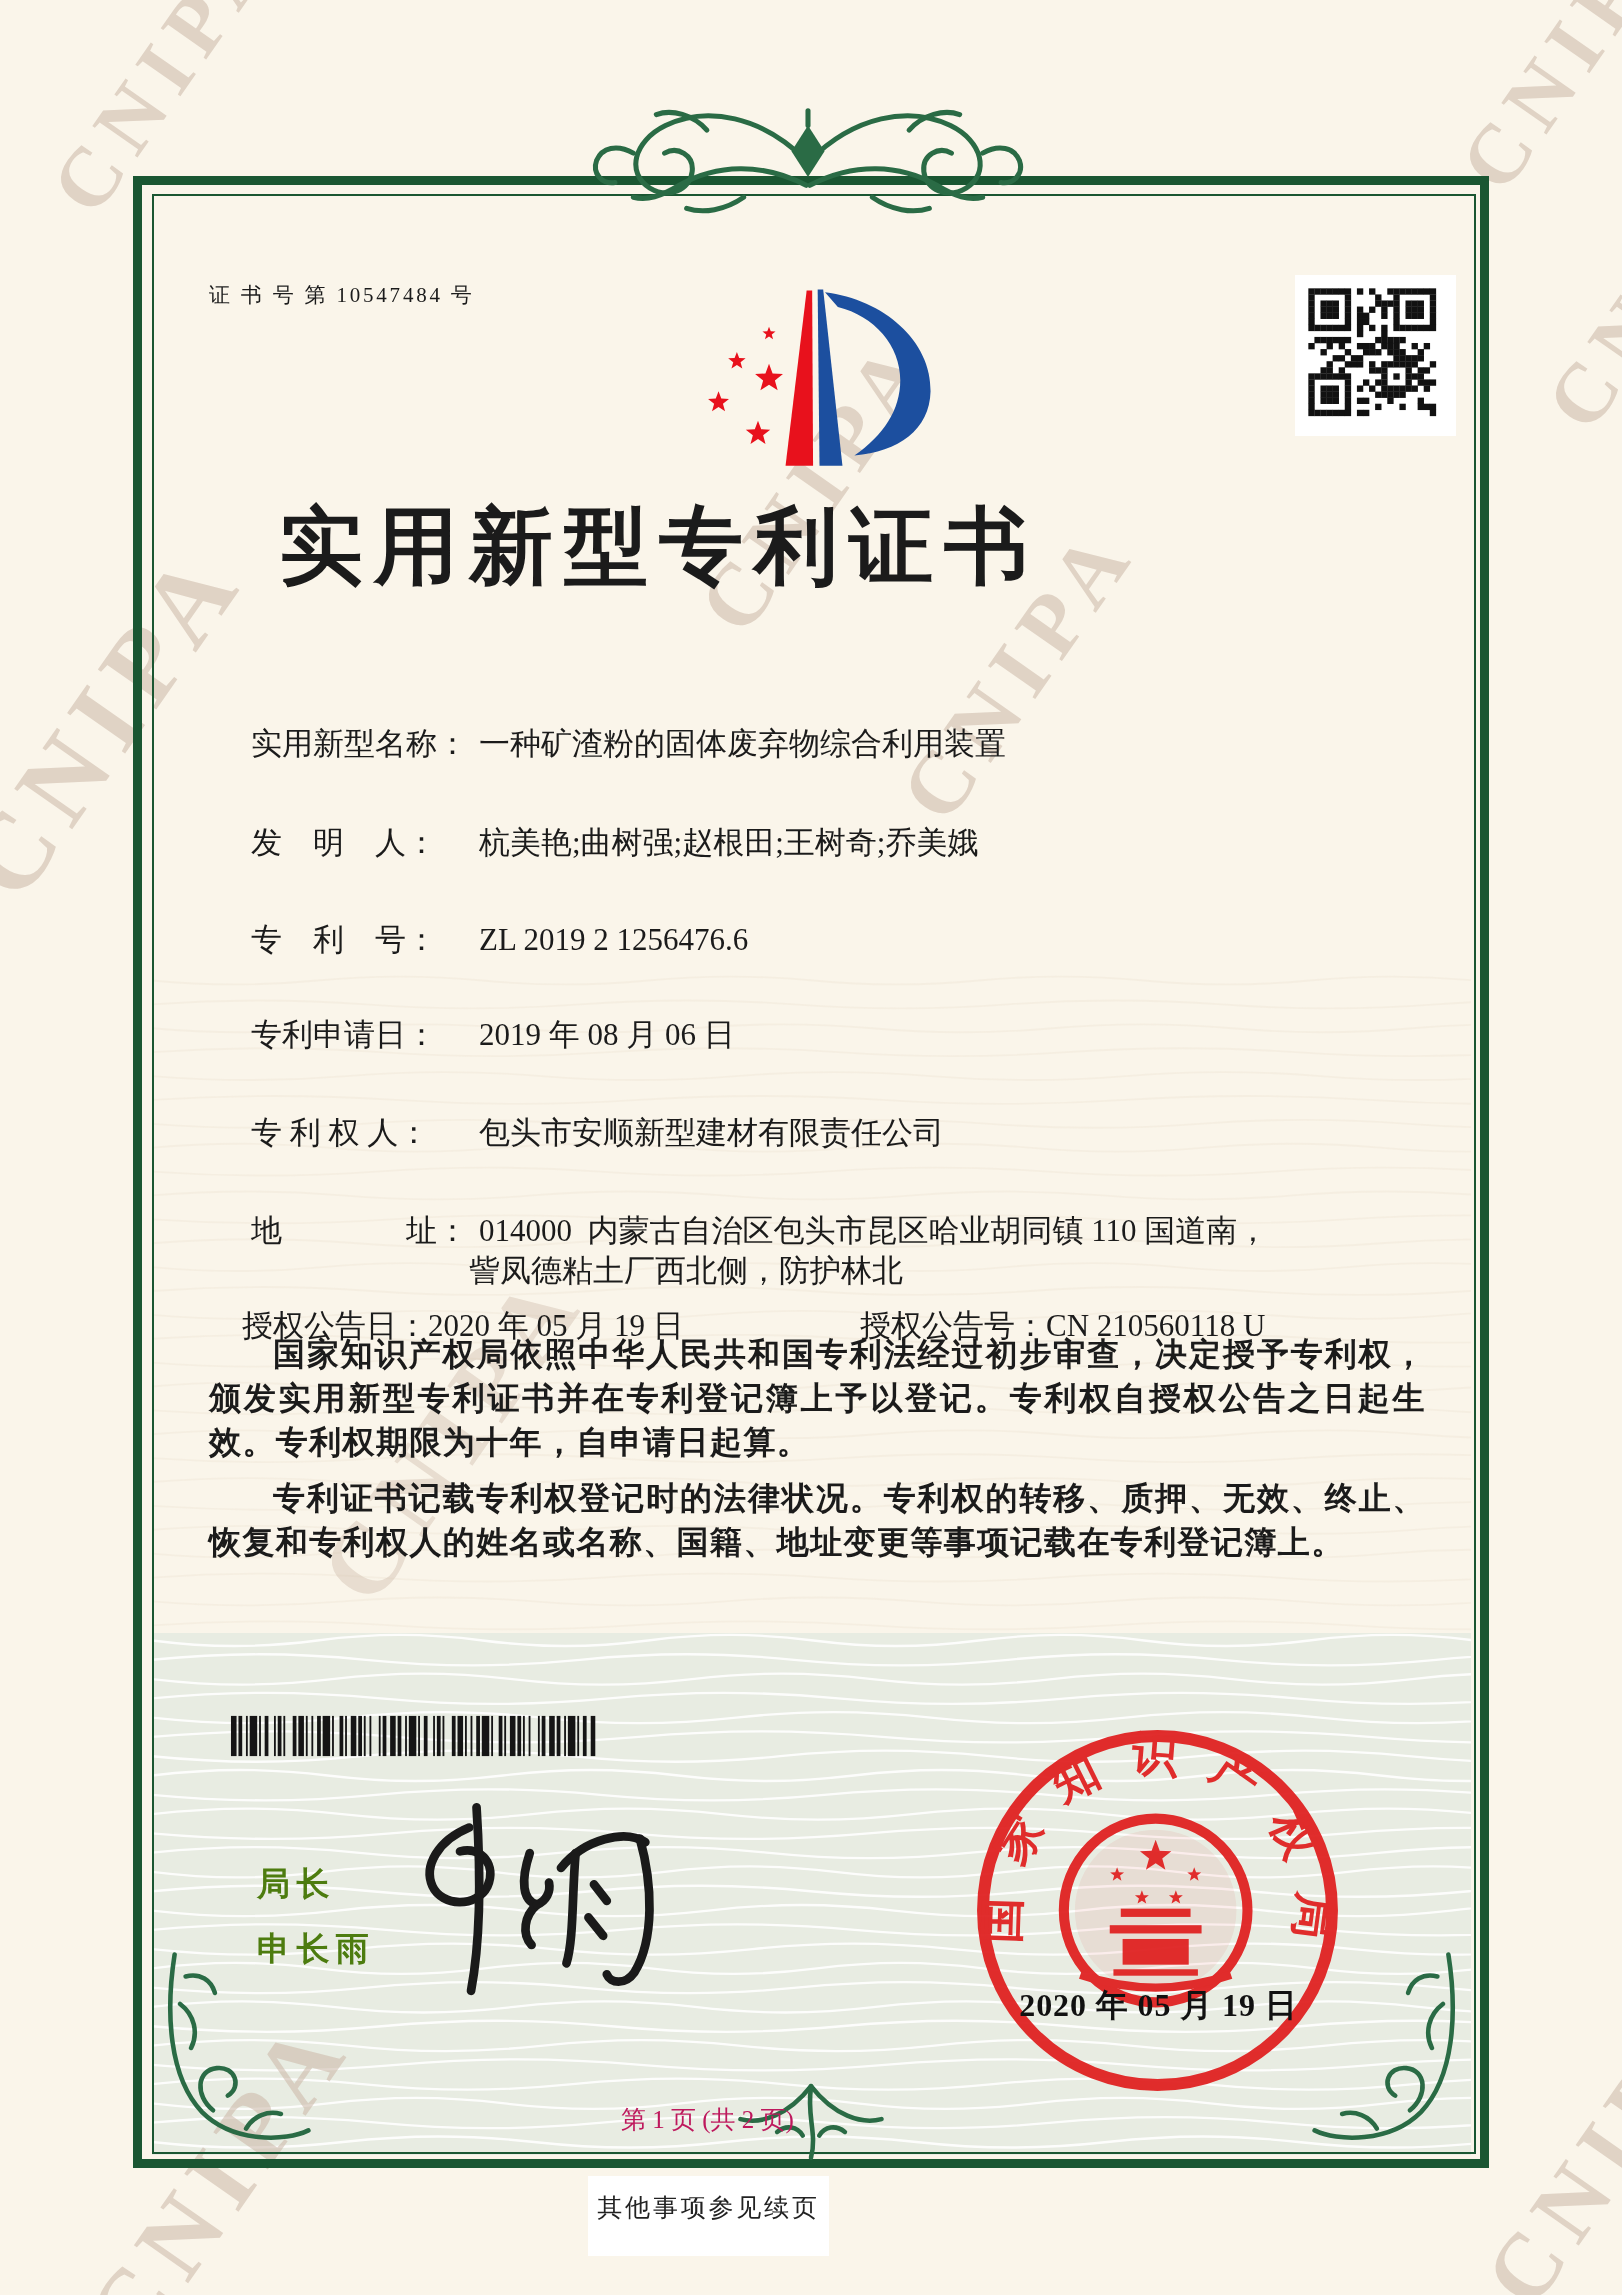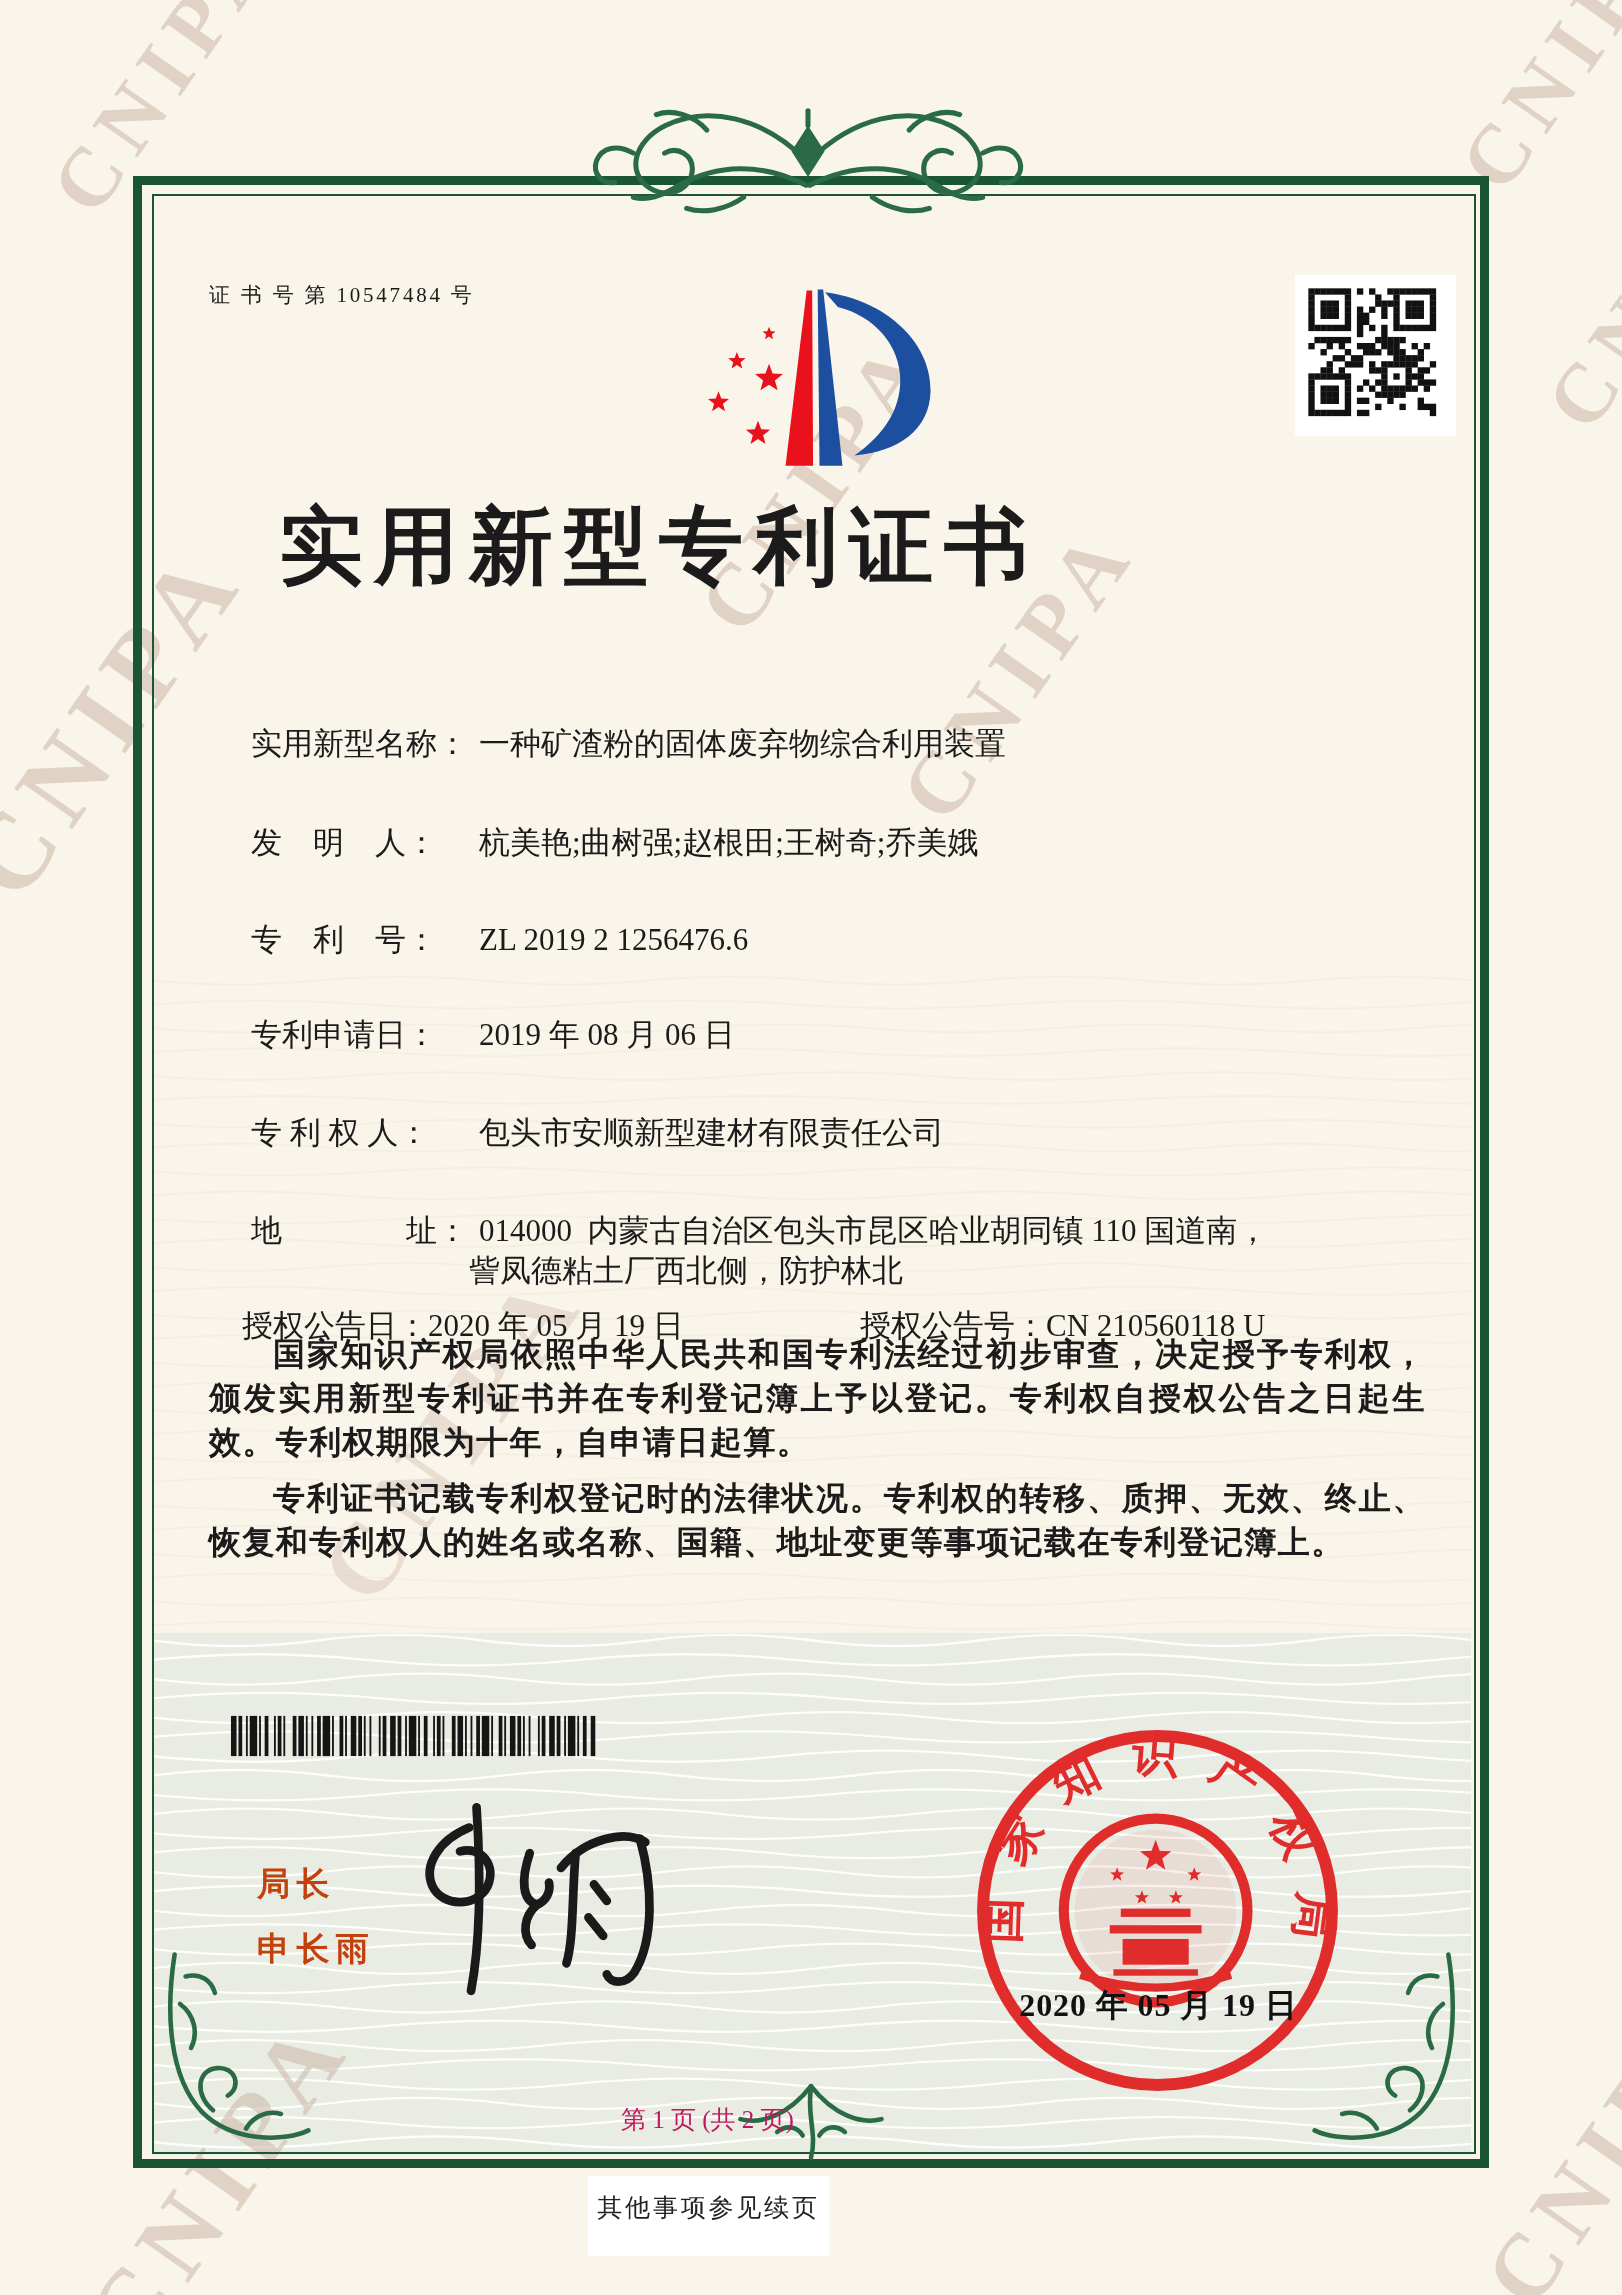--- a/index.html
+++ b/index.html
@@ -19,21 +19,21 @@
   .cert-no{left:209px;top:281px;font-size:21px;letter-spacing:2.8px;z-index:3;}
   .title{left:0;top:490px;width:1318px;text-align:center;font-size:84px;font-weight:600;
          letter-spacing:11px;z-index:3;}
   .row{position:absolute;font-size:31px;z-index:3;white-space:pre;}
   .lbl{display:inline-block;width:228px;white-space:pre;}
   .lbl.auto{width:auto;}
   .val{white-space:pre;}
   .para{position:absolute;left:209px;width:1217px;font-size:32px;line-height:44px;
         letter-spacing:1.4px;text-indent:2em;z-index:3;text-align:justify;font-weight:bold;}
   .director{position:absolute;font-size:33px;letter-spacing:6.4px;font-weight:600;z-index:3;
-            font-family:"Liberation Sans","DejaVu Sans",sans-serif;color:#c2410c;}
+            font-family:"Liberation Sans","DejaVu Sans",sans-serif;color:#4d7c0f;}
   .seal-date{position:absolute;left:1015px;top:1984px;width:287px;text-align:center;
              font-size:32px;letter-spacing:0.9px;color:#111;z-index:4;font-weight:600;}
   .page-no{position:absolute;left:524px;top:2103px;width:367px;text-align:center;
            font-size:25px;color:#be185d;z-index:3;}
   .foot-band{position:absolute;left:588px;top:2176px;width:241px;height:80px;background:#ffffff;
              z-index:3;text-align:center;}
   .foot-band span{font-size:25px;line-height:64px;letter-spacing:2.8px;color:#222;}
   svg{display:block;}
 </style>
 </head>

